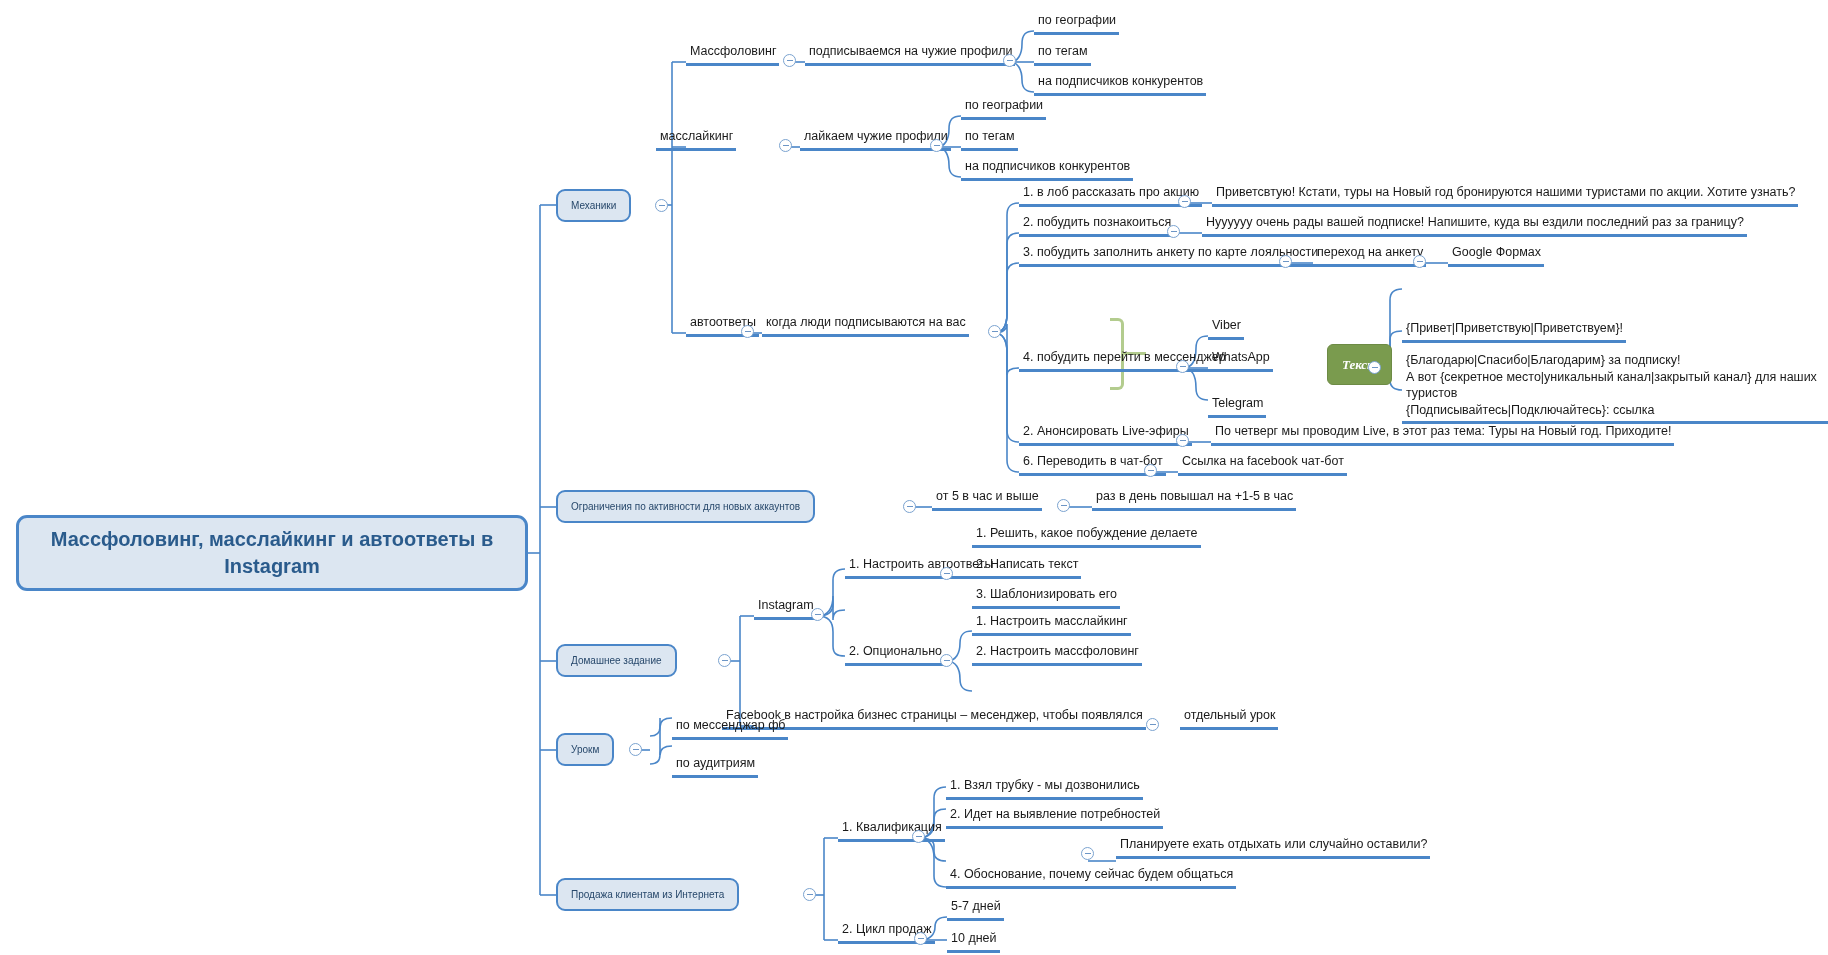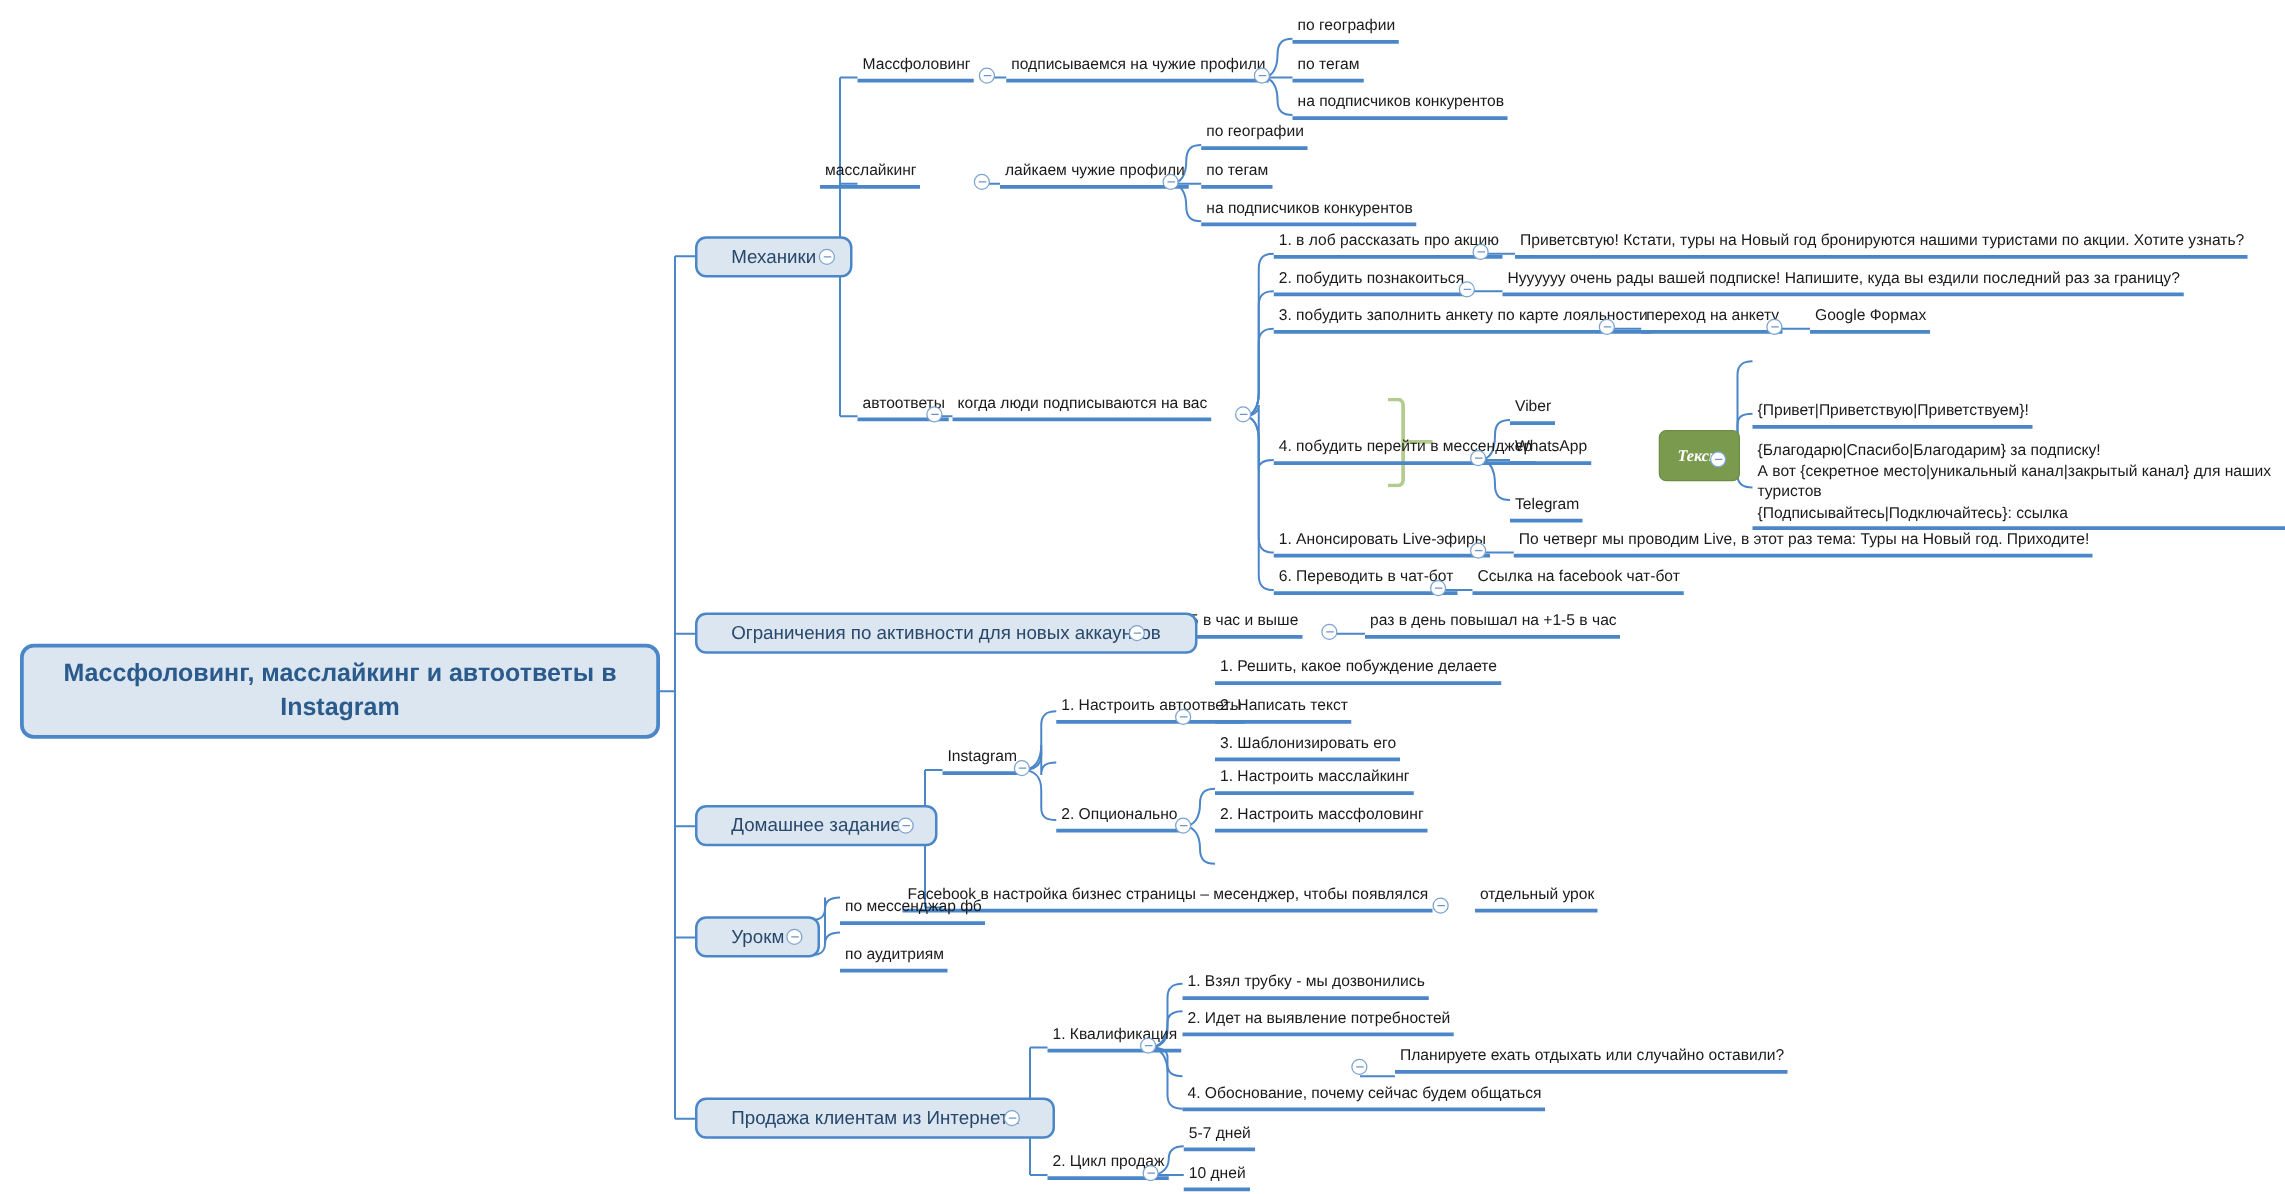--- a/index.html
+++ b/index.html
@@ -42,22 +42,22 @@
   }
 
   
   .l1-node {
     position: absolute;
     background: #dce6f1;
     border: 2px solid #4a86c8;
     border-radius: 9px;
     display: flex; align-items: center; justify-content: center;
     color: #27486b;
-    font-size: 15px;
-    padding: 5px 27px;
+    font-size: 10px;
+    padding: 5px 13px;
     white-space: nowrap;
     height: 33px;
     z-index: 6;
   }
 
   
   .n {
     position: absolute;
     font-size: 12.5px;
     color: #1a1a1a;
@@ -272,21 +272,21 @@
   <div class="bracket" style="left:1110px; top:318px; width:14px; height:72px;"></div>
   <div class="bracket-stub" style="left:1124px; top:352px; width:22px;"></div>
   <div class="green-node" style="left:1327px; top:344px;">Текст</div>
   <div class="toggle" style="left:1368px; top:361px;"></div>
 
   <div class="n" style="left:1402px; top:320px;">{Привет|Приветствую|Приветствуем}!</div>
   <div class="n wrap" style="left:1402px; top:352px;">{Благодарю|Спасибо|Благодарим} за подписку!
 А вот {секретное место|уникальный канал|закрытый канал} для наших туристов
 {Подписывайтесь|Подключайтесь}: ссылка</div>
 
-  <div class="n" style="left:1019px; top:423px;">1. Анонсировать Live-эфиры</div>
+  <div class="n" style="left:1019px; top:423px;">2. Анонсировать Live-эфиры</div>
   <div class="toggle" style="left:1176px; top:434px;"></div>
   <div class="n" style="left:1211px; top:423px;">По четверг мы проводим Live, в этот раз тема: Туры на Новый год. Приходите!</div>
 
   <div class="n" style="left:1019px; top:453px;">6. Переводить в чат-бот</div>
   <div class="toggle" style="left:1144px; top:464px;"></div>
   <div class="n" style="left:1178px; top:453px;">Ссылка на facebook чат-бот</div>
 
   <div class="n" style="left:932px; top:488px;">от 5 в час и выше</div>
   <div class="toggle" style="left:1057px; top:499px;"></div>
   <div class="n" style="left:1092px; top:488px;">раз в день повышал на +1-5 в час</div>

